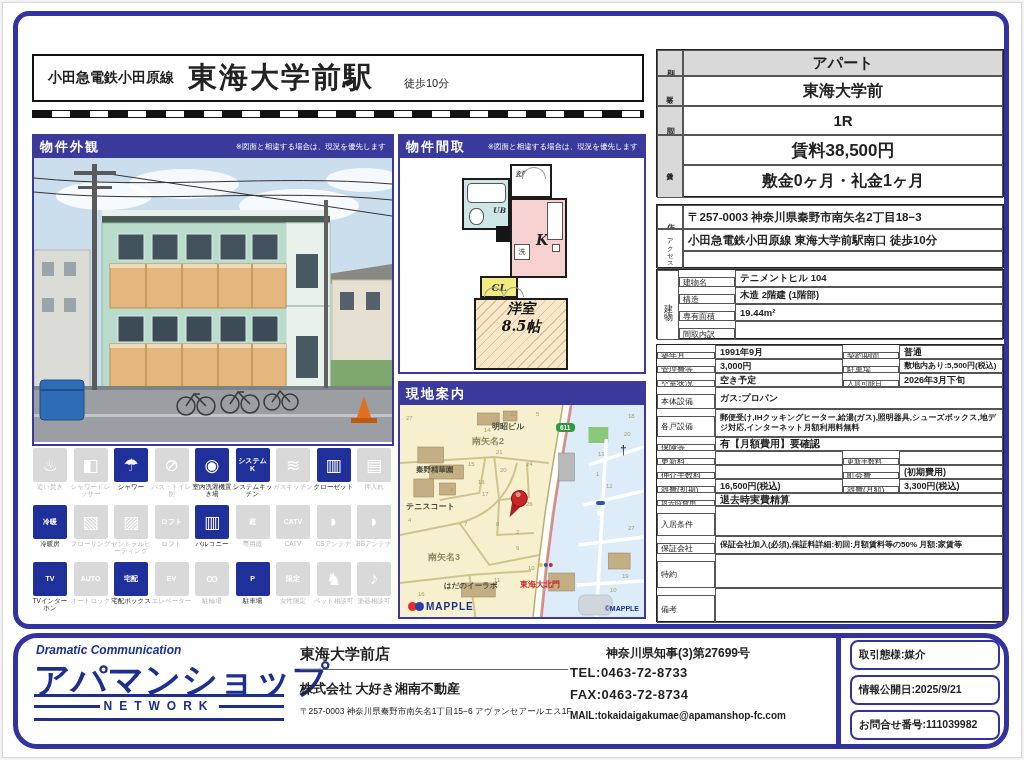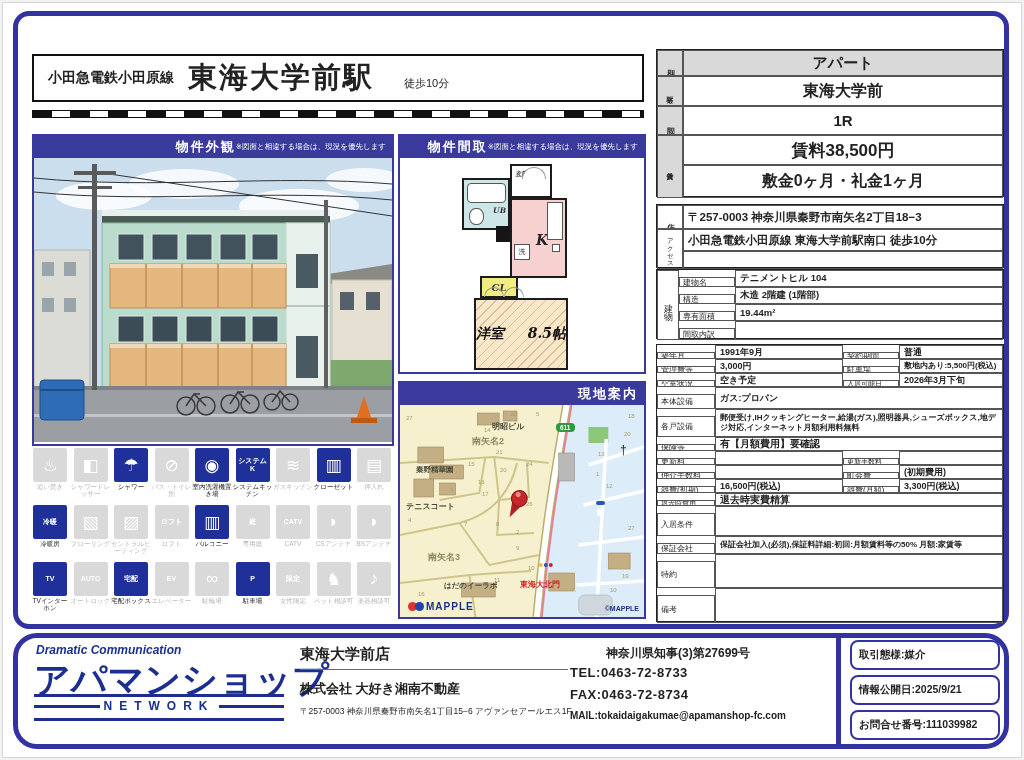--- a/index.html
+++ b/index.html
@@ -23,21 +23,21 @@
   .hdr-line { font-size:14px; font-weight:bold; margin-right:14px; }
   .hdr-station { font-size:29px; font-weight:bold; letter-spacing:2px; }
   .hdr-walk { font-size:11px; margin-left:30px; margin-top:10px; }
   .rail { position:absolute; left:14px; top:94px; width:612px; height:8px;
     background: repeating-linear-gradient(90deg, #111 0 20px, #fff 20px 38px);
     border-top:1px solid #111; border-bottom:1px solid #111; }
 
   
   .panel { position:absolute; border:2px solid #3a3a9d; background:#fff; }
   .panel-hd { height:22px; background:#3a3a9d; color:#fff; display:flex; align-items:center;
-    justify-content:flex-end; padding:0 6px; }
+    justify-content:space-between; padding:0 6px; }
   .panel-title { font-size:13px; font-weight:bold; letter-spacing:2px; }
   .panel-note { font-size:7.5px; }
   .panel-ext { left:14px; top:118px; width:362px; height:312px; }
   .photo-body { position:relative; width:100%; height:284px; overflow:hidden; }
   .photo-body svg { position:absolute; inset:0; width:100%; height:100%; }
   .panel-plan { left:380px; top:118px; width:248px; height:240px; }
   .plan-body { position:relative; width:100%; height:214px; background:#fff; }
   .panel-map { left:380px; top:365px; width:248px; height:238px; }
   .map-body { position:relative; width:100%; height:212px; overflow:hidden; }
   .map-body svg { position:absolute; inset:0; width:100%; height:100%; }
@@ -57,21 +57,21 @@
   .fp-k-lab { position:absolute; left:24px; top:32px; font:italic bold 14px "DejaVu Serif", serif; color:#222; }
   .fp-counter { position:absolute; right:2px; top:2px; width:16px; height:38px; background:#fff; border:1px solid #555; }
   .fp-stove { position:absolute; right:5px; top:44px; width:8px; height:8px; background:#fff; border:1px solid #555; }
   .fp-wash { position:absolute; left:2px; top:44px; width:16px; height:16px; background:#fff; border:1px solid #555;
     display:flex; align-items:center; justify-content:center; font-size:7px; color:#333; }
   .fp-black { position:absolute; left:50px; top:62px; width:14px; height:16px; background:#151515; }
   .fp-cl { left:34px; top:112px; width:38px; height:22px; background:#f2ec7f; display:flex; align-items:center; justify-content:center; }
   .fp-cl span { font:italic bold 10px "DejaVu Serif", serif; color:#333; }
   .fp-room { left:28px; top:134px; width:94px; height:72px; background:#f8e7c8;
     background-image: repeating-linear-gradient(135deg, rgba(185,145,95,.45) 0 1px, transparent 1px 7px);
-    display:flex; flex-direction:row; align-items:center; justify-content:space-between; }
+    display:flex; flex-direction:column; align-items:center; justify-content:flex-start; }
   .fp-room span { font:italic bold 14px "DejaVu Serif", serif; color:#111; line-height:1.25; }
   .fp-arc2 { position:absolute; left:38px; top:123px; width:20px; height:10px; border:1px solid #999; border-bottom:none; border-radius:20px 20px 0 0; }
   .fp-arc3 { position:absolute; left:58px; top:123px; width:20px; height:10px; border:1px solid #999; border-bottom:none; border-radius:20px 20px 0 0; }
 
   
   .map-lab { position:absolute; font-size:8px; font-weight:bold; color:#4a4a3a; white-space:nowrap; }
   .map-lab.area { color:#8d885f; font-size:9px; font-weight:bold; }
   .map-lab.red { color:#cf1f1f; }
   .map-lab.vroad { writing-mode:vertical-rl; text-orientation:upright; background:#2a55b0; color:#fff;
     font-size:6.5px; padding:2px 1px; border-radius:2px; line-height:1; }

